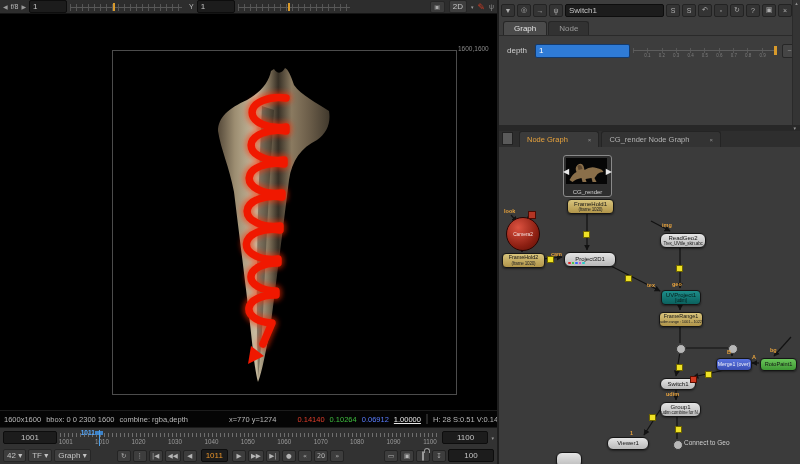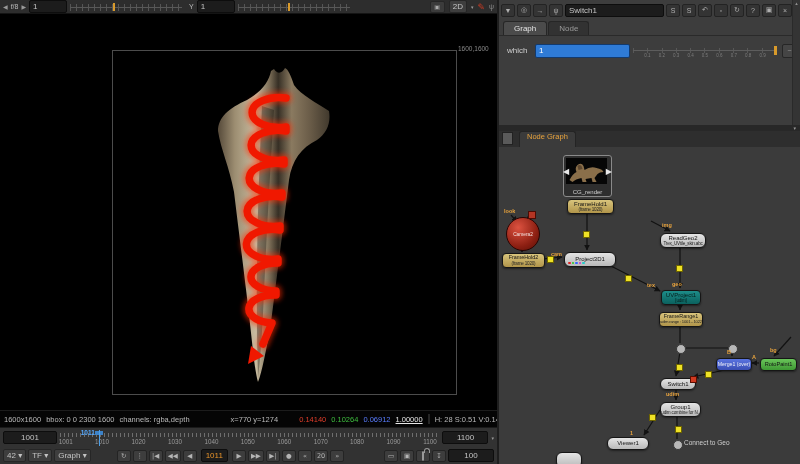--- a/index.html
+++ b/index.html
@@ -77,21 +77,21 @@
   #anim-btn{position:absolute;left:283px;top:0;width:13px;height:12px;font-size:7px;color:#999;
             background:#454545;border:1px solid #262626;border-radius:2px;text-align:center;line-height:11px;}
   #props-scroll{position:absolute;right:0;top:0;width:7px;height:125px;background:#343434;border-left:1px solid #2a2a2a;}
   #props-scroll span{display:block;text-align:center;font-size:5px;color:#909090;}
 
   
   #ng-strip{position:absolute;left:0;top:125px;width:301px;height:6px;background:#282828;}
   #pane-menu-icon{position:absolute;right:4px;top:125px;font-size:5px;color:#999;}
   #ng-tabs{position:absolute;left:0;top:131px;width:301px;height:16px;background:#2e2e2e;display:flex;align-items:flex-end;}
   #pane-icon{width:9px;height:11px;background:#5a5a5a;border:1px solid #222;margin:0 6px 2px 3px;}
-  .ngtab{display:flex;align-items:flex-end;gap:20px;height:15px;padding:0 7px;font-size:7.5px;border:1px solid #242424;border-bottom:none;border-radius:3px 3px 0 0;flex-direction:column;}
+  .ngtab{display:flex;align-items:center;gap:20px;height:15px;padding:0 7px;font-size:7.5px;border:1px solid #242424;border-bottom:none;border-radius:3px 3px 0 0;}
   .ngtab.active{background:#3b3b3b;color:#e8a33d;}
   .ngtab.inactive{background:#333;color:#b2b2b2;margin-left:2px;}
   .tabx{color:#8f8f8f;font-size:6px;}
   #graph{position:absolute;left:0;top:147px;width:301px;height:317px;background:#3b3b3b;overflow:hidden;}
   #graph svg.links{position:absolute;left:0;top:0;}
   .gnode{position:absolute;border:1px solid #161616;border-radius:4px;display:flex;flex-direction:column;
          align-items:center;justify-content:center;line-height:1.1;box-shadow:0 1px 2px rgba(0,0,0,.45);z-index:2;}
   .gnode .t{font-size:6px;color:#141414;white-space:nowrap;}
   .gnode .s{font-size:4.6px;color:#242424;white-space:nowrap;letter-spacing:-0.2px;}
   .khaki{background:linear-gradient(#d8c47c,#b1954a);}
@@ -207,21 +207,21 @@
                    A 26 14 0 1 0 276 277 L 276 281
                    A 25 14 0 1 0 272 309 L 263 330"></path>
           <polygon fill="#f01800" points="248,350 264,342 251,332"></polygon>
         </g>
       </svg>
     </div>
 
     <div id="vstatus" class="abs">
       <span>1600x1600</span>
       <span>bbox: 0 0 2300 1600</span>
-      <span>channels: rgba,depth</span>
+      <span>combine: rgba,depth</span>
       <span style="margin-left:36px;">x=770 y=1274</span>
       <span class="rv" style="margin-left:16px;">0.14140</span>
       <span class="gv">0.10264</span>
       <span class="bv">0.06912</span>
       <span class="av">1.00000</span>
       <span id="pix-swatch"></span>
       <span>H: 28 S:0.51 V:0.14</span>
       <span>L: 0.10846</span>
       <span style="margin-left:auto;margin-right:0;color:#8a8a8a;font-size:5.5px;">▾</span>
     </div>
@@ -304,21 +304,21 @@
             <span class="pbtn">▣</span>
             <span class="pbtn">×</span>
           </span>
       </div>
       <div id="props-tabs">
         <span class="ptab active">Graph</span>
         <span class="ptab inactive">Node</span>
       </div>
       <div id="props-tabline"></div>
       <div id="which-row">
-        <span id="which-label">which</span>
+        <span id="which-label">depth</span>
         <div id="which-input">1</div>
         <div id="which-slider">
           <div class="tks"></div>
           <div class="trk"></div>
           <div id="which-ticklabels">
               <span style="left: 10%;">0.1</span>
               <span style="left: 20%;">0.2</span>
               <span style="left: 30%;">0.3</span>
               <span style="left: 40%;">0.4</span>
               <span style="left: 50%;">0.5</span>
@@ -336,20 +336,24 @@
       </div>
     </div>
 
     <div id="ng-strip"></div>
     <div id="pane-menu-icon">▾</div>
 
     <div id="ng-tabs">
       <span id="pane-icon"></span>
       <span class="ngtab active">
         <span>Node Graph</span>
+        <span class="tabx">×</span>
+      </span>
+      <span class="ngtab inactive">
+        <span>CG_render Node Graph</span>
         <span class="tabx">×</span>
       </span>
     </div>
 
     <div id="graph">
 
       <svg class="links" width="301" height="317" viewBox="0 0 301 317">
         <defs>
           <marker id="arr" markerWidth="6" markerHeight="6" refX="4.5" refY="3" orient="auto">
             <path d="M0,0.5 L5,3 L0,5.5 Z" fill="#121212"></path>

